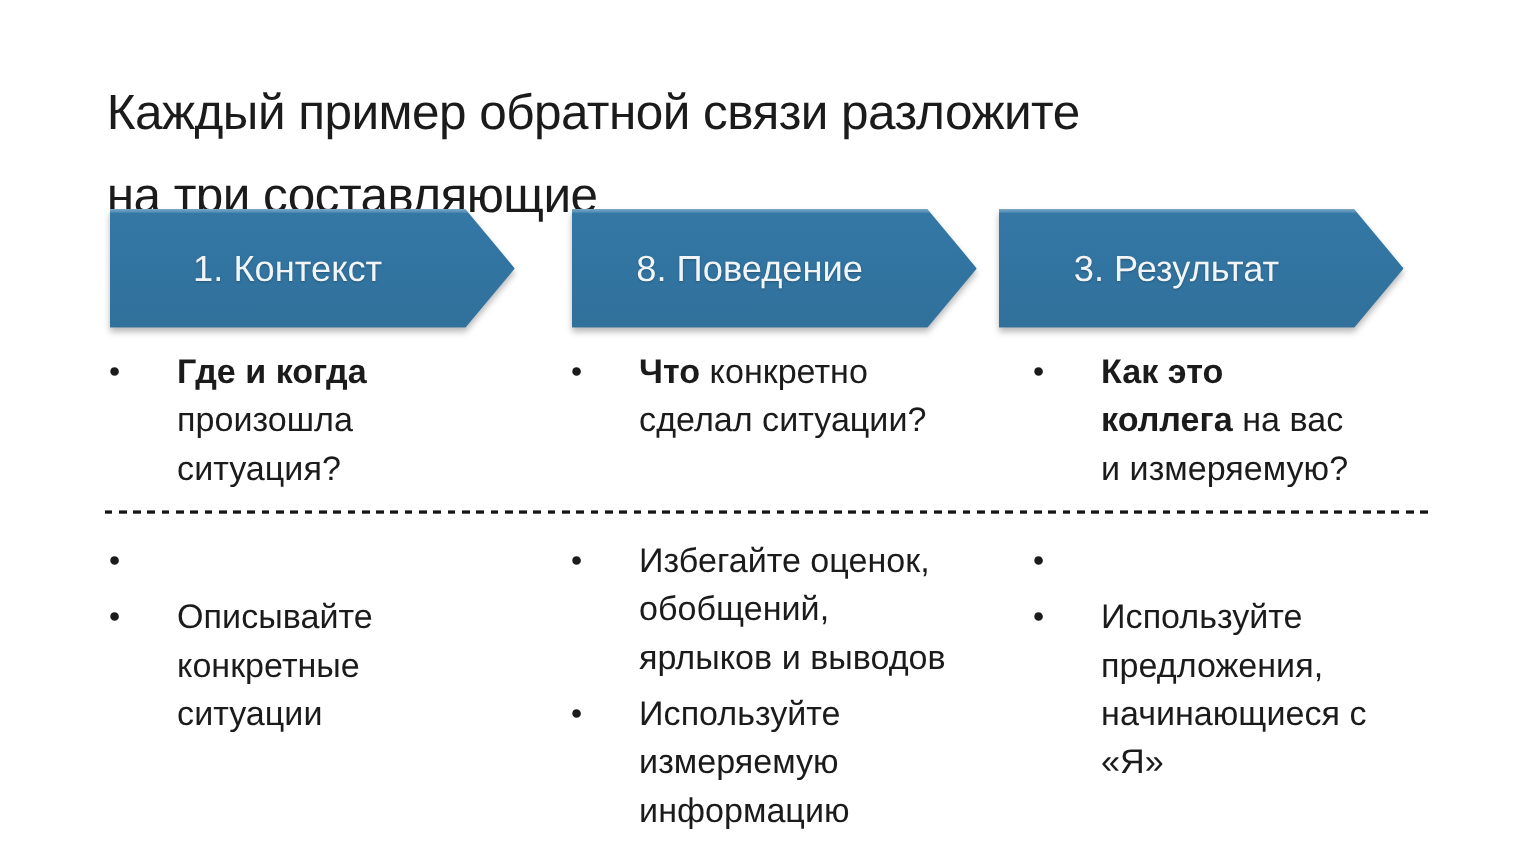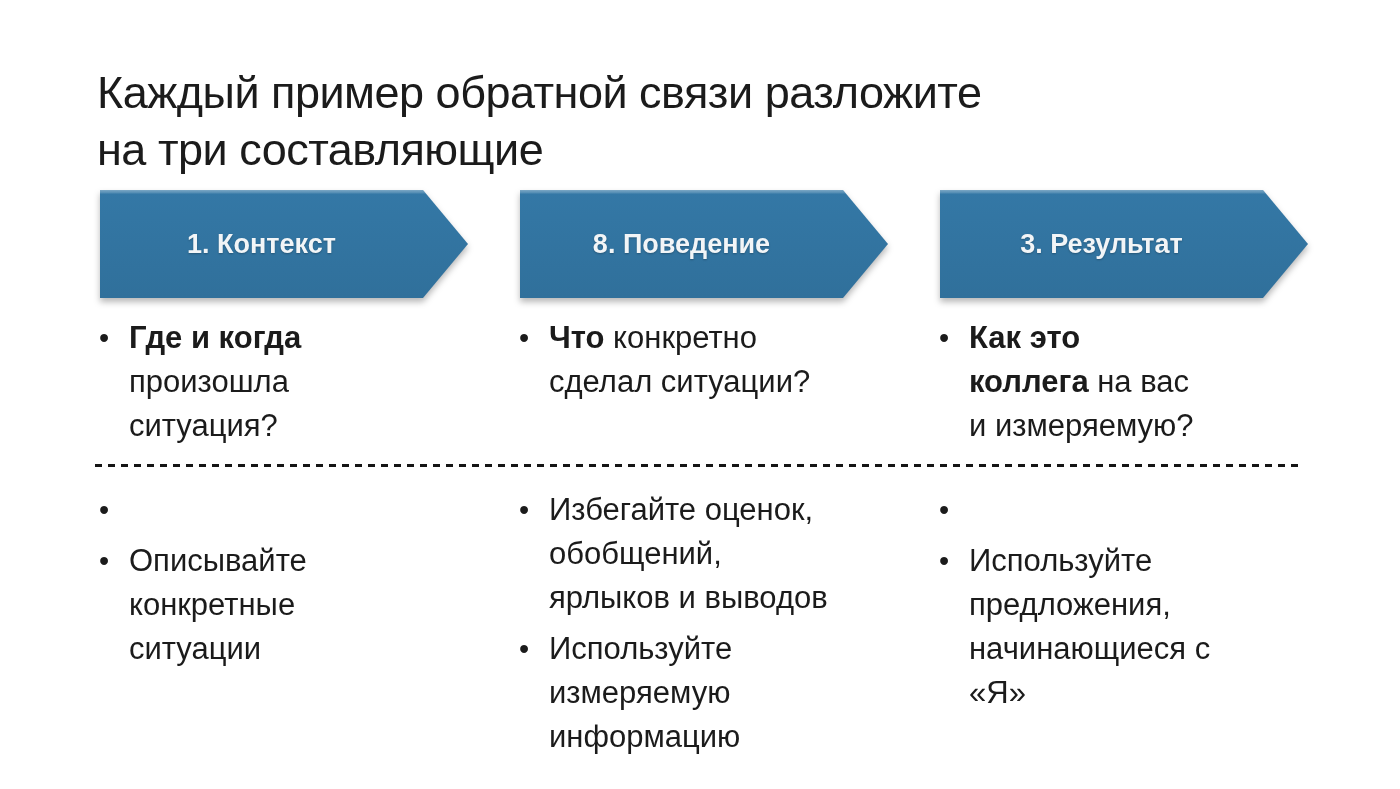--- a/index.html
+++ b/index.html
@@ -21,55 +21,55 @@
     width:1400px;
     height:789px;
     background:var(--page-bg);
     overflow:hidden;
   }
   .title{
     position:absolute;
     left:97px;
     top:64px;
     font-size:45px;
-    line-height:57px;
+    line-height:76px;
     font-weight:400;
     letter-spacing:-0.5px;
     color:var(--text-color);
     white-space:pre-line;
   }
   
   .arrow-wrap{
     position:absolute;
     top:190px;
     width:368px;
     height:108px;
     filter:drop-shadow(0 4px 3px rgba(0,0,0,0.28));
   }
   .arrow-wrap.a1{left:100px;}
   .arrow-wrap.a2{left:520px;}
-  .arrow-wrap.a3{left:940px;text-align:center;}
+  .arrow-wrap.a3{left:908px;text-align:center;}
   .arrow{
     width:100%;
     height:100%;
     background:
       linear-gradient(180deg,
         rgba(255,255,255,0.35) 0px, rgba(255,255,255,0.15) 3px,
         rgba(255,255,255,0) 4px),
       linear-gradient(180deg, var(--arrow-blue) 0%, var(--arrow-blue-dark) 100%);
     clip-path:polygon(0 0, calc(100% - 45px) 0, 100% 50%, calc(100% - 45px) 100%, 0 100%);
     display:flex;
     align-items:center;
     justify-content:center;
     padding-right:45px;
   }
   .arrow-label{
     color:var(--arrow-text);
-    font-size:27px;
-    font-weight:700;
+    font-size:33px;
+    font-weight:400;
     text-shadow:0 1px 2px rgba(0,0,0,0.25);
     white-space:nowrap;
   }
   
   .col{
     position:absolute;
     width:390px;
   }
   .col.c1{left:99px;}
   .col.c2{left:519px;}
@@ -84,20 +84,21 @@
     font-size:31px;
     line-height:44px;
   }
   .bullet-mark{
     flex:0 0 30px;
     font-size:29px;
     line-height:44px;
   }
   .bullet-text{
     white-space:pre-line;
+    margin-left:32px;
   }
   .bullet-text b{font-weight:700;}
   
   .divider{
     position:absolute;
     left:95px;
     top:464px;
     width:1208px;
     height:3px;
     background:repeating-linear-gradient(90deg,

